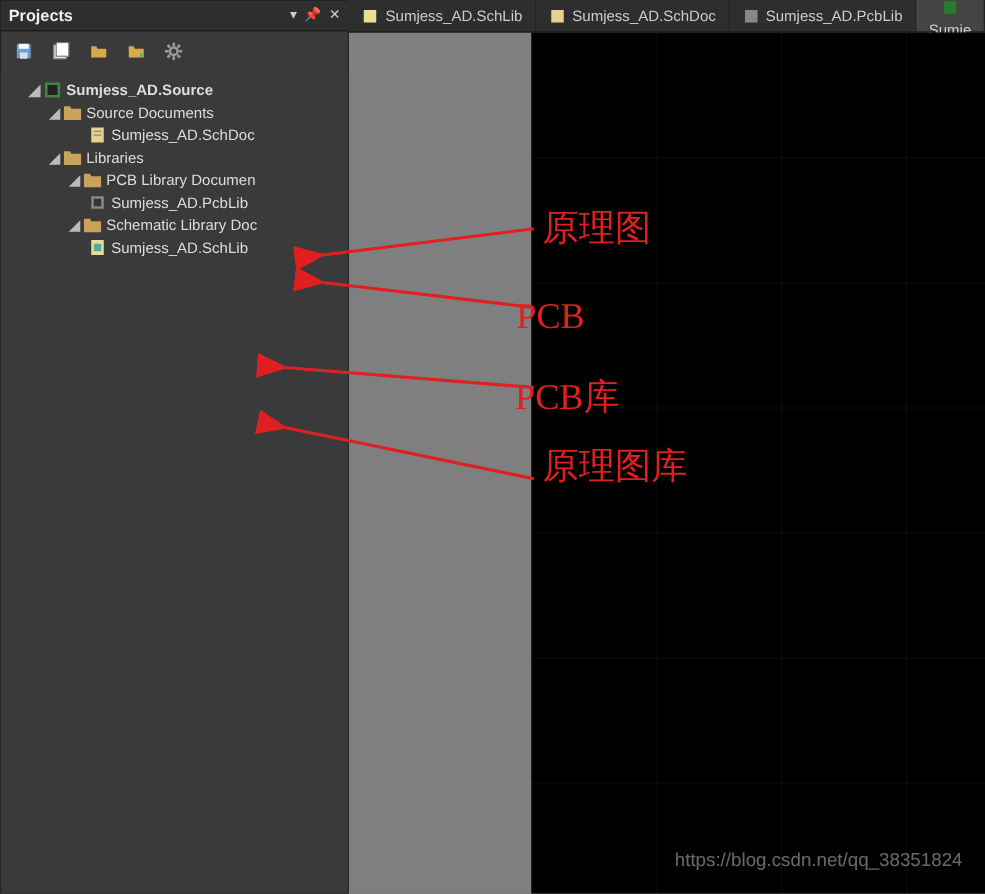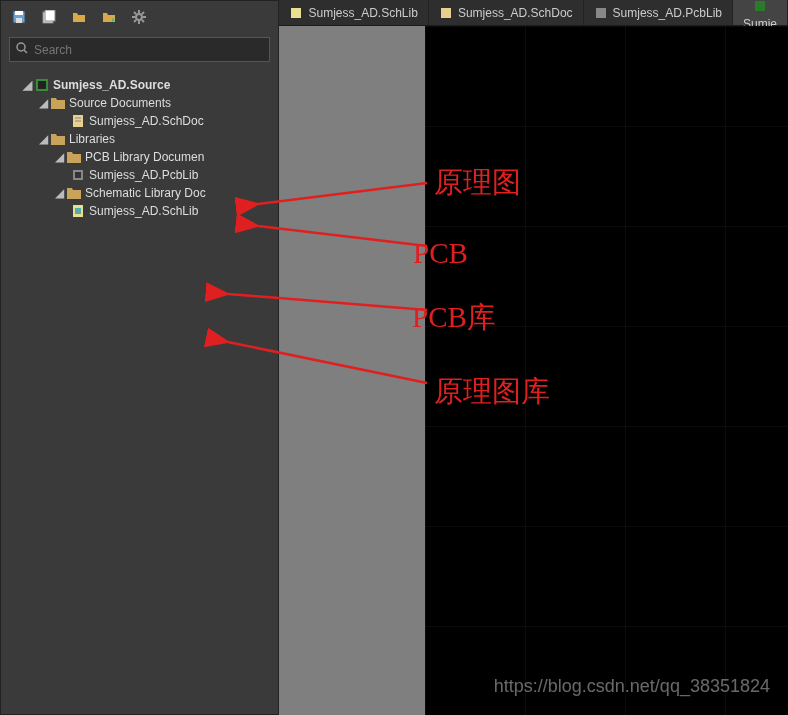--- a/index.html
+++ b/index.html
@@ -167,34 +167,42 @@
       color: #e02020;
       font-family: "SimSun","宋体",serif;
       font-size: 29px;
       pointer-events: none;
     }
     .watermark {
       position: absolute;
       bottom: 18px;
       right: 18px;
       color: rgba(230,230,230,0.45);
-      font-size: 18px;
+      font-size: 15px;
       pointer-events: none;
     }
     .arrow-layer {
       position: absolute;
       top: 0;
       left: 0;
       pointer-events: none;
     }
   </style>
 </head>
 <body>
 
 <div class="panel">
+  <div class="panel-header">
+    <span class="panel-title">Projects</span>
+    <div class="panel-controls">
+      <span>▾</span>
+      <span>📌</span>
+      <span>✕</span>
+    </div>
+  </div>
 
   <div class="toolbar">
     <span class="tool-icon">
       <svg width="14" height="14" viewBox="0 0 14 14">
           <rect x="1" y="1" width="12" height="12" fill="#6aa0d8" stroke="#444"></rect>
           <rect x="3" y="1" width="8" height="4" fill="#fff"></rect>
           <rect x="4" y="8" width="6" height="5" fill="#ddd"></rect>
         </svg>
     </span>
     <span class="tool-icon">
@@ -224,29 +232,20 @@
             <line x1="11" y1="7" x2="14" y2="7"></line>
             <line x1="2" y1="2" x2="4" y2="4"></line>
             <line x1="10" y1="10" x2="12" y2="12"></line>
             <line x1="2" y1="12" x2="4" y2="10"></line>
             <line x1="10" y1="4" x2="12" y2="2"></line>
           </g>
         </svg>
     </span>
   </div>
 
-  <div class="search-box">
-    <span style="color:#999">
-      <svg width="12" height="12" viewBox="0 0 12 12">
-          <circle cx="5" cy="5" r="4" fill="none" stroke="#999" stroke-width="1.5"></circle>
-          <line x1="8" y1="8" x2="11" y2="11" stroke="#999" stroke-width="1.5"></line>
-        </svg>
-    </span>
-    <input placeholder="Search" style="">
-  </div>
 
   <div class="tree">
     <div class="tree-item indent-1 bold">
       <span class="expander">◢</span>
       <span class="node-icon">
         <svg width="14" height="14" viewBox="0 0 14 14">
             <rect x="1" y="1" width="12" height="12" fill="#3a8a3a"></rect>
             <rect x="3" y="3" width="8" height="8" fill="#222"></rect>
           </svg>
       </span>
@@ -369,15 +368,15 @@
   </defs>
   <line x1="427" y1="183" x2="258" y2="204" stroke="#e02020" stroke-width="2.5" marker-end="url(#arr)"></line>
   <line x1="427" y1="246" x2="258" y2="226" stroke="#e02020" stroke-width="2.5" marker-end="url(#arr)"></line>
   <line x1="427" y1="310" x2="228" y2="294" stroke="#e02020" stroke-width="2.5" marker-end="url(#arr)"></line>
   <line x1="427" y1="383" x2="228" y2="342" stroke="#e02020" stroke-width="2.5" marker-end="url(#arr)"></line>
 </svg>
 
 <div class="annotation" style="top:163px; left:434px;">原理图</div>
 <div class="annotation" style="top:237px; left:413px;">PCB</div>
 <div class="annotation" style="top:298px; left:412px;">PCB库</div>
-<div class="annotation" style="top:372px; left:434px;">原理图库</div>
+<div class="annotation" style="top:353px; left:434px;">原理图库</div>
 
 <div class="watermark">https://blog.csdn.net/qq_38351824</div>
 
 </body></html>

